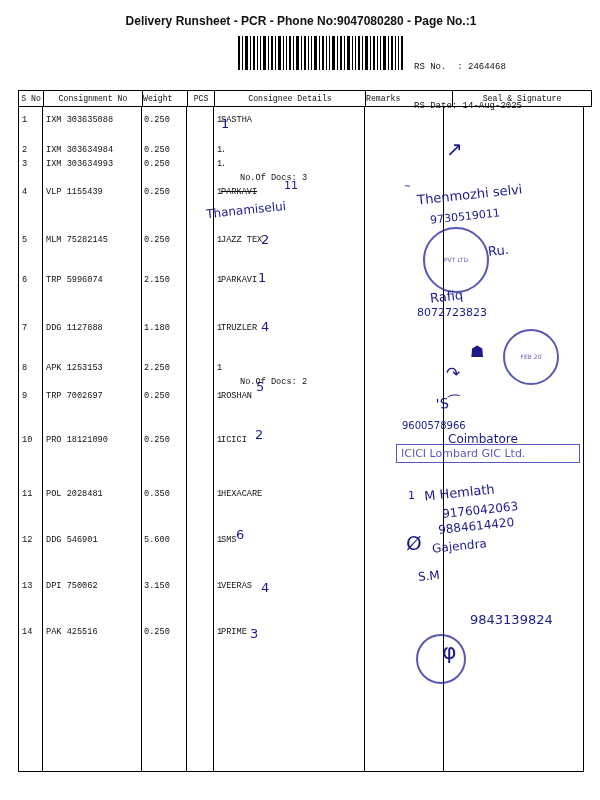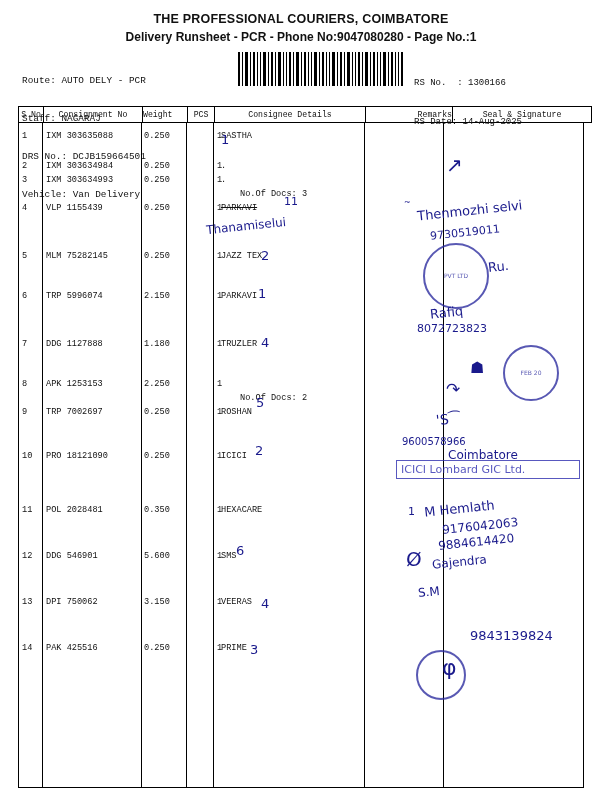--- a/index.html
+++ b/index.html
@@ -73,21 +73,21 @@
     text-align:center;
     padding-left:3px;
     vertical-align:middle;
     white-space:nowrap;
   }
   th.c-sno{width:24px;}
   th.c-con{width:98px;}
   th.c-wt{width:44px;text-align:left;}
   th.c-pcs{width:26px;}
   th.c-cons{width:150px;}
-  th.c-rem{width:86px;text-align:right;padding-left:0;font-family:Liberation Mono, monospace;}
+  th.c-rem{width:86px;text-align:left;padding-left:0;font-family:Liberation Mono, monospace;}
   th.c-seal{width:138px;text-align:center;padding-left:0;}
 
   
   .bodyframe{
     position:absolute;
     left:0; top:0;
     width:564px;
     height:664px;
     border:1px solid #000;
     border-top:none;
@@ -129,30 +129,23 @@
     color:#2f2fb0;
     font-family:"DejaVu Sans", sans-serif;
     opacity:.8;
   }
 </style>
 </head>
 <body>
 
 <div class="sheet">
 
-  <div class="title">THE PROFESSIONAL COURIERS, COIMBATORE</div>
   <div class="subtitle">Delivery Runsheet - PCR - Phone No:9047080280 - Page No.:1</div>
 
   <div class="meta">
-    <div class="left">
-      <div>Route: AUTO DELY - PCR</div>
-      <div>Staff: NAGARAJ</div>
-      <div>DRS No.: DCJB159664501</div>
-      <div>Vehicle: Van Delivery</div>
-    </div>
 
     <div class="barcode">
       <svg width="170" height="34" viewBox="0 0 170 34" xmlns="http://www.w3.org/2000/svg">
         <rect x="0" y="0" width="170" height="34" fill="#fff"></rect>
         <g fill="#000">
           <rect x="2" y="0" width="2" height="34"></rect>
             <rect x="6" y="0" width="1" height="34"></rect>
           <rect x="9" y="0" width="3" height="34"></rect>
             <rect x="14" y="0" width="1" height="34"></rect>
           <rect x="17" y="0" width="2" height="34"></rect>
@@ -195,21 +188,21 @@
             <rect x="152" y="0" width="1" height="34"></rect>
           <rect x="155" y="0" width="2" height="34"></rect>
             <rect x="159" y="0" width="1" height="34"></rect>
           <rect x="162" y="0" width="1" height="34"></rect>
             <rect x="165" y="0" width="2" height="34"></rect>
         </g>
       </svg>
     </div>
 
     <div class="right">
-      <div>RS No.  : 1300166</div>
+      <div>RS No.  : 2464468</div>
       <div>RS Date: 14-Aug-2025</div>
     </div>
   </div>
 
   <table class="grid">
     <thead>
       <tr>
         <th class="c-sno">S No</th>
         <th class="c-con">Consignment No</th>
         <th class="c-wt">Weight</th>

